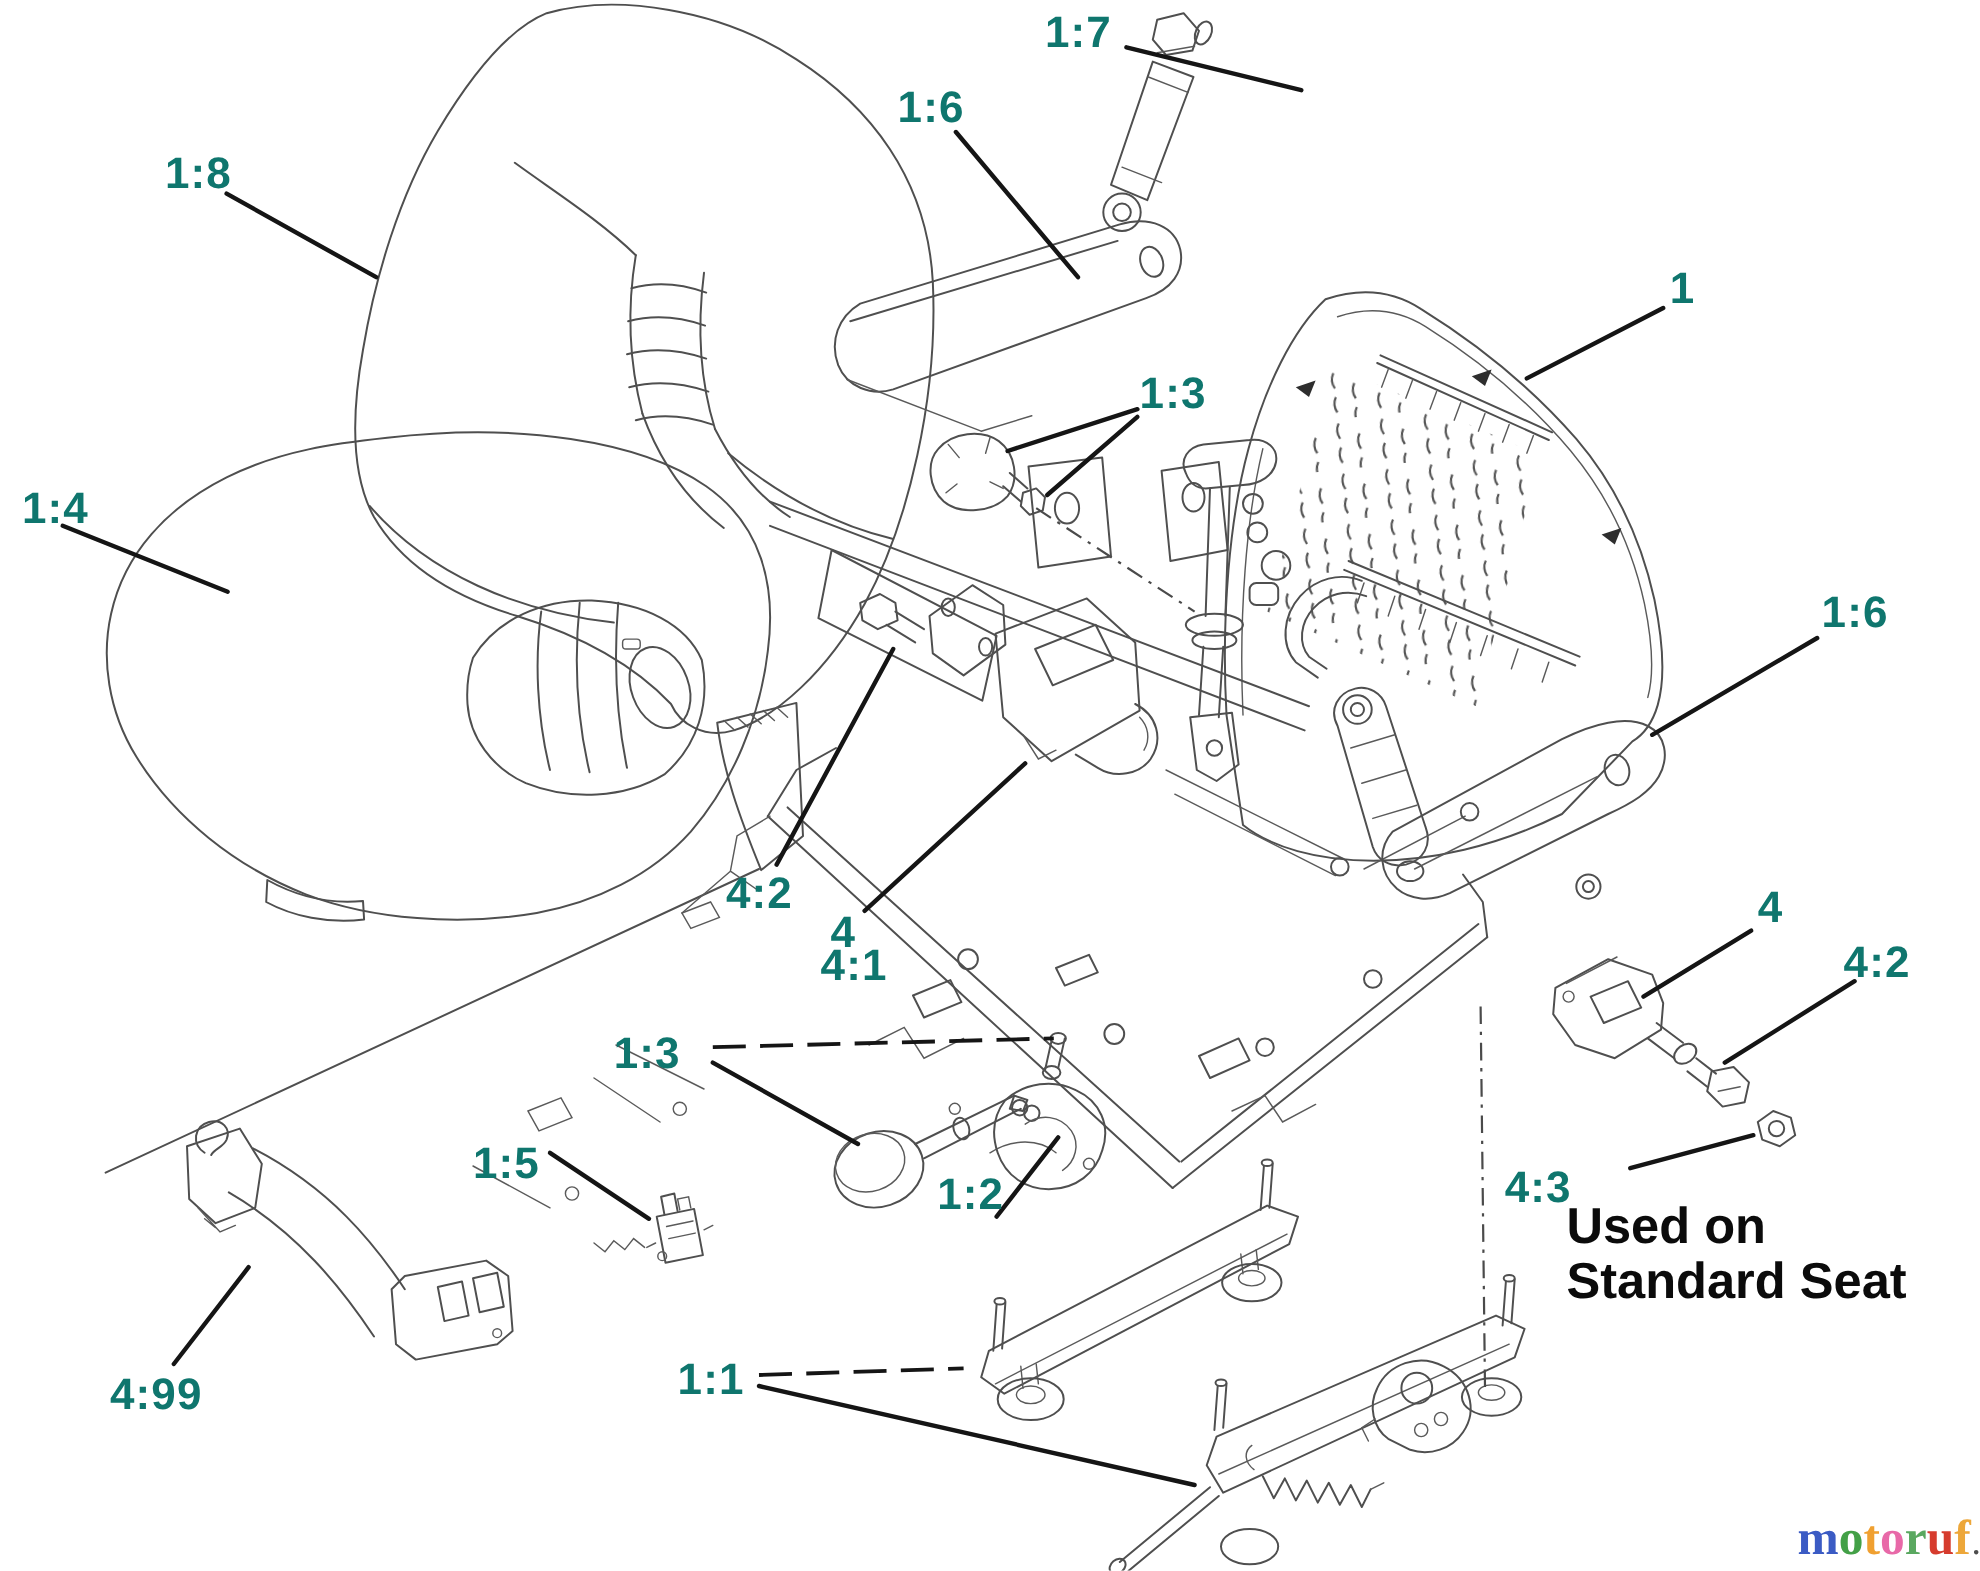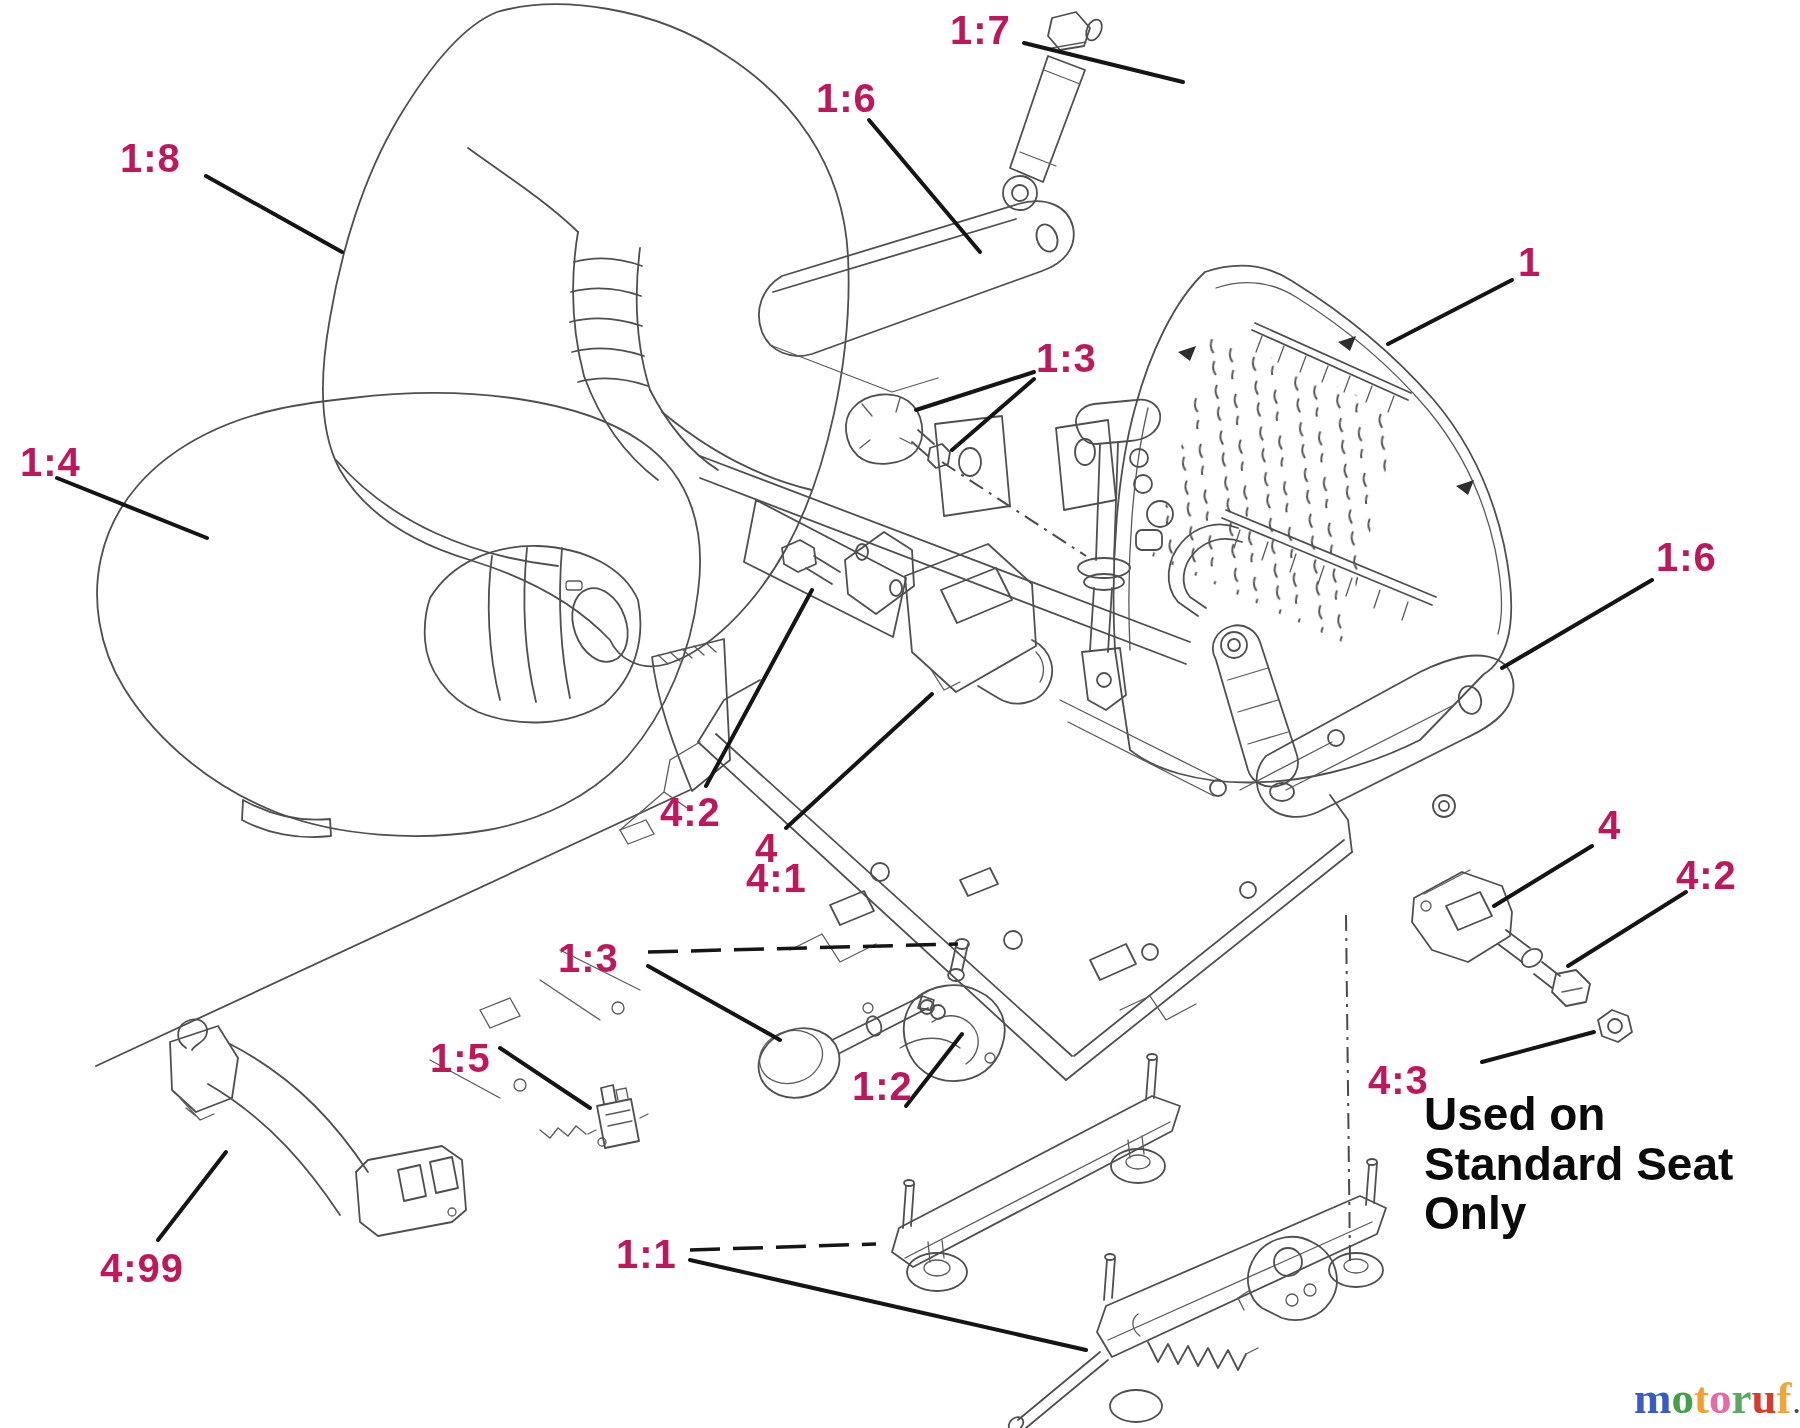--- a/index.html
+++ b/index.html
@@ -4,21 +4,21 @@
 <style>
   html,body{margin:0;padding:0;background:#ffffff;font-family:"Liberation Sans",sans-serif;}
   .stage{position:relative;width:1800px;height:1428px;background:#ffffff;overflow:hidden;}
   svg.linework{position:absolute;left:0;top:0;width:1800px;height:1428px;}
   .ln{stroke:#4f4f4f;stroke-width:1.8;fill:none;stroke-linecap:round;stroke-linejoin:round;}
   .lnthin{stroke:#5a5a5a;stroke-width:1.3;fill:none;stroke-linecap:round;}
   .ld{stroke:#151515;stroke-width:4;fill:none;stroke-linecap:round;}
   .ldash{stroke:#151515;stroke-width:3.5;fill:none;stroke-dasharray:30 13;}
   .axis{stroke:#4a4a4a;stroke-width:2;fill:none;stroke-dasharray:16 7 3 7;}
   .dark{fill:#2e2e2e;stroke:none;}
-  .lbl{position:absolute;font-weight:bold;font-size:40px;color:#be185d;letter-spacing:1px;white-space:nowrap;}
+  .lbl{position:absolute;font-weight:bold;font-size:40px;color:#0f766e;letter-spacing:1px;white-space:nowrap;}
   .note{position:absolute;left:1424px;top:1090px;font-weight:bold;font-size:46px;line-height:1.08;color:#0b0b0b;}
   .logo{position:absolute;left:1634px;top:1376px;font-family:"Liberation Serif",serif;font-weight:bold;font-size:45px;line-height:1;white-space:nowrap;}
   .logo .suffix{font-size:25px;margin-left:2px;}
 </style>
 </head>
 <body>
 
 <div class="stage">
 
 <svg class="linework" viewBox="0 0 1800 1428">
@@ -303,41 +303,40 @@
     <line class="ld" x1="906" y1="1106" x2="962" y2="1034"></line>
     <line class="ld" x1="158" y1="1240" x2="226" y2="1152"></line>
     <line class="ldash" x1="690" y1="1250" x2="876" y2="1244"></line>
     <line class="ld" x1="690" y1="1260" x2="1086" y2="1350"></line>
     <line class="ld" x1="1592" y1="846" x2="1494" y2="906"></line>
     <line class="ld" x1="1686" y1="892" x2="1568" y2="966"></line>
     <line class="ld" x1="1482" y1="1062" x2="1594" y2="1032"></line>
   </g>
 </svg>
 
-  <div class="lbl" style="left:120px;top:136px">1:8</div>
+  <div class="lbl" style="left:150px;top:136px">1:8</div>
   <div class="lbl" style="left:816px;top:76px">1:6</div>
   <div class="lbl" style="left:950px;top:8px">1:7</div>
   <div class="lbl" style="left:20px;top:440px">1:4</div>
   <div class="lbl" style="left:1036px;top:336px">1:3</div>
   <div class="lbl" style="left:1518px;top:240px">1</div>
   <div class="lbl" style="left:1656px;top:535px">1:6</div>
   <div class="lbl" style="left:660px;top:790px">4:2</div>
   <div class="lbl" style="left:755px;top:826px">4</div>
   <div class="lbl" style="left:746px;top:856px">4:1</div>
   <div class="lbl" style="left:558px;top:936px">1:3</div>
   <div class="lbl" style="left:430px;top:1036px">1:5</div>
   <div class="lbl" style="left:852px;top:1064px">1:2</div>
   <div class="lbl" style="left:100px;top:1246px">4:99</div>
   <div class="lbl" style="left:616px;top:1232px">1:1</div>
   <div class="lbl" style="left:1598px;top:803px">4</div>
   <div class="lbl" style="left:1676px;top:853px">4:2</div>
   <div class="lbl" style="left:1368px;top:1058px">4:3</div>
 
   <div class="note">
     <div>Used on Standard Seat</div>
-    <div>Only</div>
   </div>
 
   <div class="logo">
     <span id="logo-word"><span style="color: rgb(59, 91, 196);">m</span><span style="color: rgb(67, 160, 71);">o</span><span style="color: rgb(240, 160, 48);">t</span><span style="color: rgb(232, 105, 168);">o</span><span style="color: rgb(90, 168, 96);">r</span><span style="color: rgb(214, 60, 46);">u</span><span style="color: rgb(237, 167, 58);">f</span></span><span class="suffix" style="color: rgb(77, 77, 77);">.de</span>
   </div>
 
 </div>
 
 </body></html>

